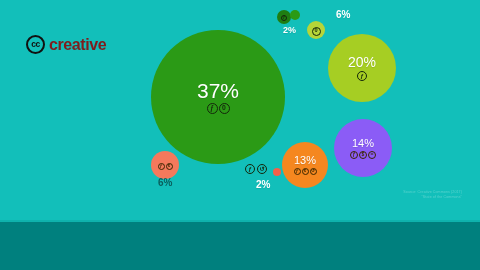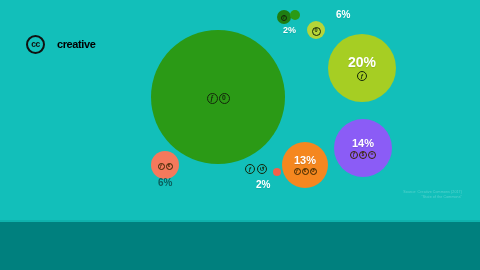--- a/index.html
+++ b/index.html
@@ -19,42 +19,42 @@
     position:absolute; left:0; top:222px; width:480px; height:48px;
     background:#00807e;
   }
   #band-hairline {
     position:absolute; left:0; top:220px; width:480px; height:2px;
     background:#0fb2ad;
   }
   
   #cc-logo {
     position:absolute; left:26px; top:35px;
-    display:flex; align-items:center; gap:12px;
+    display:flex; align-items:center; gap:4px;
   }
   #cc-logo-mark {
     width:19px; height:19px; border-radius:50%;
     border:2.2px solid #111; color:#111;
     display:flex; align-items:center; justify-content:center;
     font-size:8.5px; font-weight:bold; letter-spacing:-0.5px;
     line-height:1;
   }
   #cc-logo-word {
-    color:#000000; font-weight:bold; font-size:11px;
+    color:#7f1d1d; font-weight:bold; font-size:16px;
     line-height:11.5px; letter-spacing:-0.4px;
   }
   #cc-logo-word span { display:block; }
   
   .bubble {
     position:absolute; border-radius:50%;
     display:flex; flex-direction:column;
     align-items:center; justify-content:center;
   }
   .bubble-pct {
-    color:#ffffff; font-weight:bold; line-height:1;
+    color:#ffffff; font-weight:normal; line-height:1;
     text-shadow:0 1px 1px rgba(0,0,0,0.12);
   }
   .icon-row { display:flex; align-items:center; justify-content:center; gap:1px; }
   
   .lic {
     border-radius:50%; border-style:solid; border-color:#14270b;
     color:#14270b; background:transparent;
     display:flex; align-items:center; justify-content:center;
     font-weight:bold; line-height:1; flex:0 0 auto;
   }
@@ -84,20 +84,21 @@
 
   <div id="cc-logo">
     <div id="cc-logo-mark">cc</div>
     <div id="cc-logo-word">
       <span>creative</span>
     </div>
   </div>
 
   <div id="bubble-layer">
       <div class="bubble" style="left: 151px; top: 30px; width: 134px; height: 134px; background: rgb(43, 154, 22);">
+        <div class="bubble-pct" style="font-size: 21px;">37%</div>
         <div class="icon-row" style="margin-top: 2px;">
           <div class="lic" style="width: 11px; height: 11px; border-width: 1.4px; font-size: 6.8px;">ƒ</div>
           <div class="lic" style="width: 11px; height: 11px; border-width: 1.4px; font-size: 6.8px;">0</div>
         </div>
       </div>
       <div class="bubble" style="left: 328px; top: 34px; width: 68px; height: 68px; background: rgb(166, 206, 35);">
         <div class="bubble-pct" style="font-size: 14px;">20%</div>
         <div class="icon-row" style="margin-top: 2px;">
           <div class="lic" style="width: 10px; height: 10px; border-width: 1.3px; font-size: 6.2px;">ƒ</div>
         </div>

